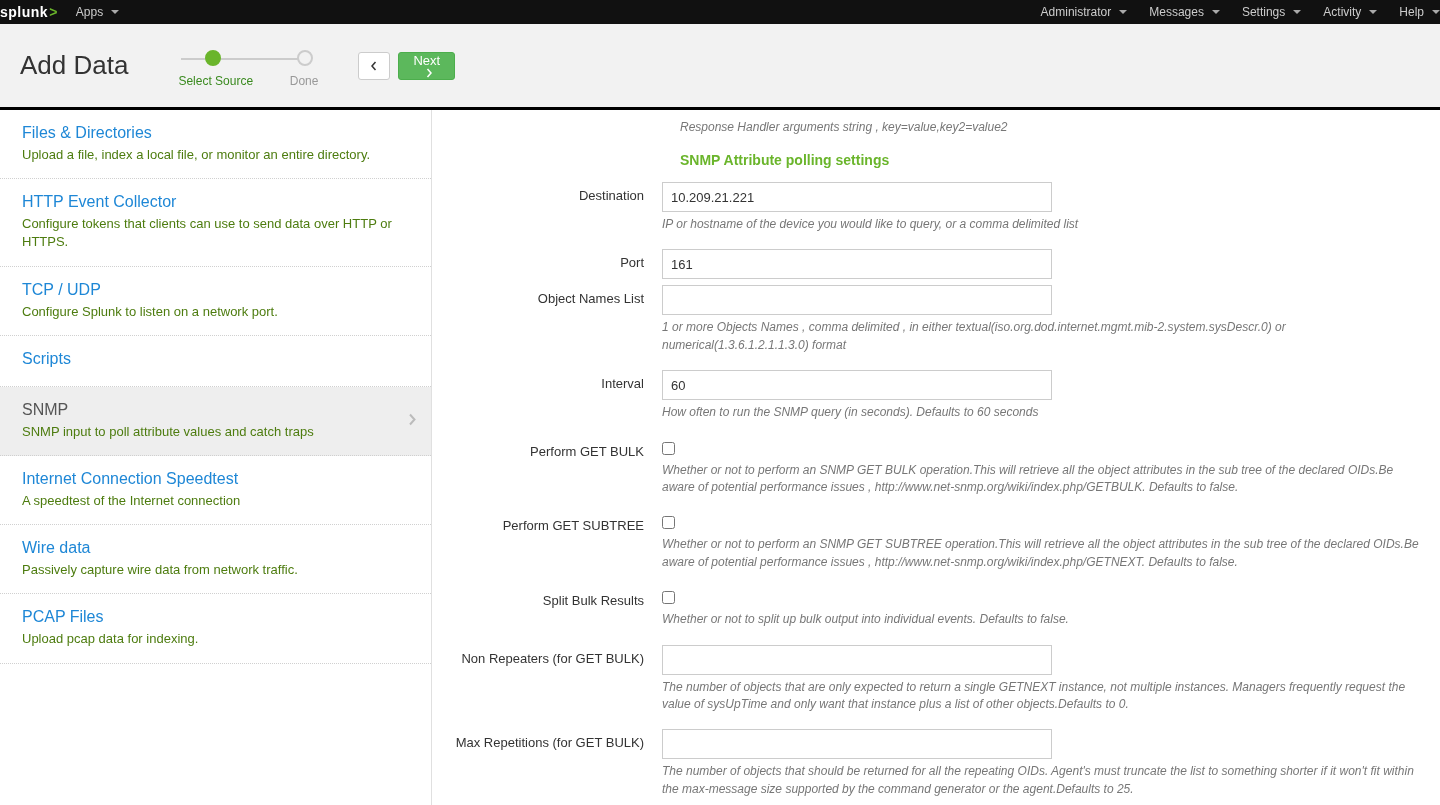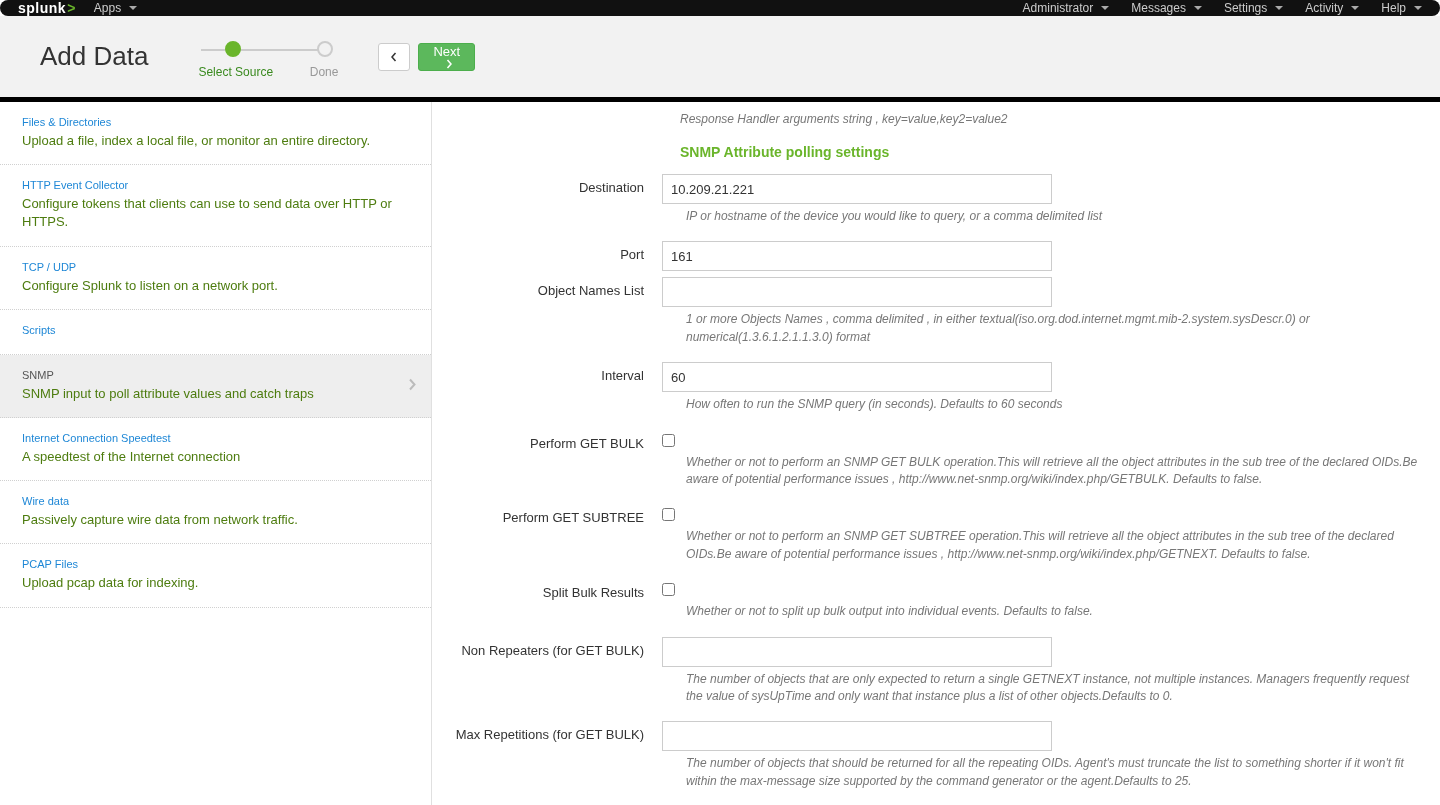--- a/index.html
+++ b/index.html
@@ -1,28 +1,28 @@
 <!DOCTYPE html>
 <html><head>
 <meta charset="utf-8">
 <style>
   * { box-sizing: border-box; margin: 0; padding: 0; }
   body { font-family: "Helvetica Neue", Helvetica, Arial, sans-serif; font-size: 13px; color: #333; background: #fff; }
 
   
-  .topbar { background: #111; height: 16px; display: flex; align-items: center; padding: 0 18px; color: #ccc; font-size: 12px; border-radius: 12px; }
+  .topbar { background: #111; height: 24px; display: flex; align-items: center; padding: 0 0; color: #ccc; font-size: 12px; }
   .topbar-left { display: flex; align-items: center; gap: 18px; }
   .logo { color: #fff; font-weight: 600; letter-spacing: 0.5px; font-size: 14px; }
   .logo .gt { color: #6ab52b; margin-left: 1px; }
   .topbar-item { display: flex; align-items: center; gap: 8px; cursor: pointer; }
   .topbar-right { margin-left: auto; display: flex; align-items: center; gap: 22px; }
   .caret-down { width: 0; height: 0; border-left: 4px solid transparent; border-right: 4px solid transparent; border-top: 4px solid #aaa; }
 
   
-  .header { background: #f2f2f2; border-bottom: 5px solid #000000; padding: 12px 40px; display: flex; align-items: center; gap: 40px; min-height: 86px; }
+  .header { background: #f2f2f2; border-bottom: 3px solid #000000; padding: 12px 20px; display: flex; align-items: center; gap: 40px; min-height: 86px; }
   .page-title { font-size: 26px; font-weight: 400; color: #333; }
   .wizard { display: flex; flex-direction: column; align-items: center; }
   .wizard-track { position: relative; width: 140px; height: 18px; margin-top: 6px; }
   .wizard-line { position: absolute; top: 8px; left: 8px; right: 8px; height: 2px; background: #ccc; }
   .wizard-node { position: absolute; top: 0; width: 16px; height: 16px; border-radius: 50%; border: 2px solid #ccc; background: #f2f2f2; }
   .wizard-node.active { background: #6ab52b; border-color: #6ab52b; }
   .wizard-node.n1 { left: 32px; }
   .wizard-node.n2 { right: 0; }
   .wizard-labels { display: flex; justify-content: space-between; width: 140px; margin-top: 6px; font-size: 12px; margin-left: 10px; }
   .wizard-labels .l1 { color: #3a8a1f; font-weight: 500; }
@@ -31,33 +31,33 @@
   .btn { height: 28px; padding: 0 10px; border: 1px solid #ccc; background: #fff; border-radius: 3px; display: inline-flex; align-items: center; cursor: pointer; font-size: 13px; }
   .btn-back svg { width: 10px; height: 10px; }
   .btn-next { background: #5cb85c; border-color: #4cae4c; color: #fff; padding: 0 14px; font-weight: 500; flex-direction: column; }
   .btn-next svg { width: 10px; height: 10px; margin-left: 4px; }
 
   
   .main { display: flex; }
   .sidebar { width: 432px; border-right: 1px solid #e0e0e0; }
   .side-item { padding: 14px 22px; border-bottom: 1px dotted #d0d0d0; cursor: pointer; }
   .side-item.selected { background: #eee; position: relative; }
-  .side-title { color: #1e87d6; font-size: 11px; margin-bottom: 4px; }
+  .side-title { color: #1e87d6; font-size: 16px; margin-bottom: 4px; }
   .side-item.selected .side-title { color: #555; }
   .side-desc { color: #4d7c0f; font-size: 13px; line-height: 1.4; }
   .side-chevron { position: absolute; right: 14px; top: 50%; transform: translateY(-50%); color: #bbb; }
 
   
   .form-area { flex: 1; padding: 10px 20px 40px 20px; }
   .form-row { display: flex; margin-bottom: 6px; align-items: flex-start; }
   .form-label { width: 210px; text-align: right; padding-right: 18px; padding-top: 6px; color: #333; font-size: 13px; }
   .form-control-col { flex: 1; max-width: 760px; }
   .form-input { width: 390px; height: 26px; border: 1px solid #ccc; padding: 14px 8px; font-size: 13px; color: #333; }
   .form-check { margin-top: 4px; }
-  .form-help { font-style: italic; color: #777; font-size: 12px; margin-top: 4px; margin-bottom: 10px; line-height: 1.45; margin-left: 24px; }
+  .form-help { font-style: italic; color: #777; font-size: 12px; margin-top: 4px; margin-bottom: 10px; line-height: 1.45; }
   .section-title { color: #6ab52b; font-weight: 600; font-size: 14px; margin: 18px 0 14px 228px; }
   .top-help { font-style: italic; color: #777; font-size: 12px; margin: 0 0 0 228px; }
 </style>
 </head>
 <body>
 
 <div class="topbar">
   <div class="topbar-left">
     <span class="logo"><span>splunk</span><span class="gt">&gt;</span></span>
     <span class="topbar-item">

